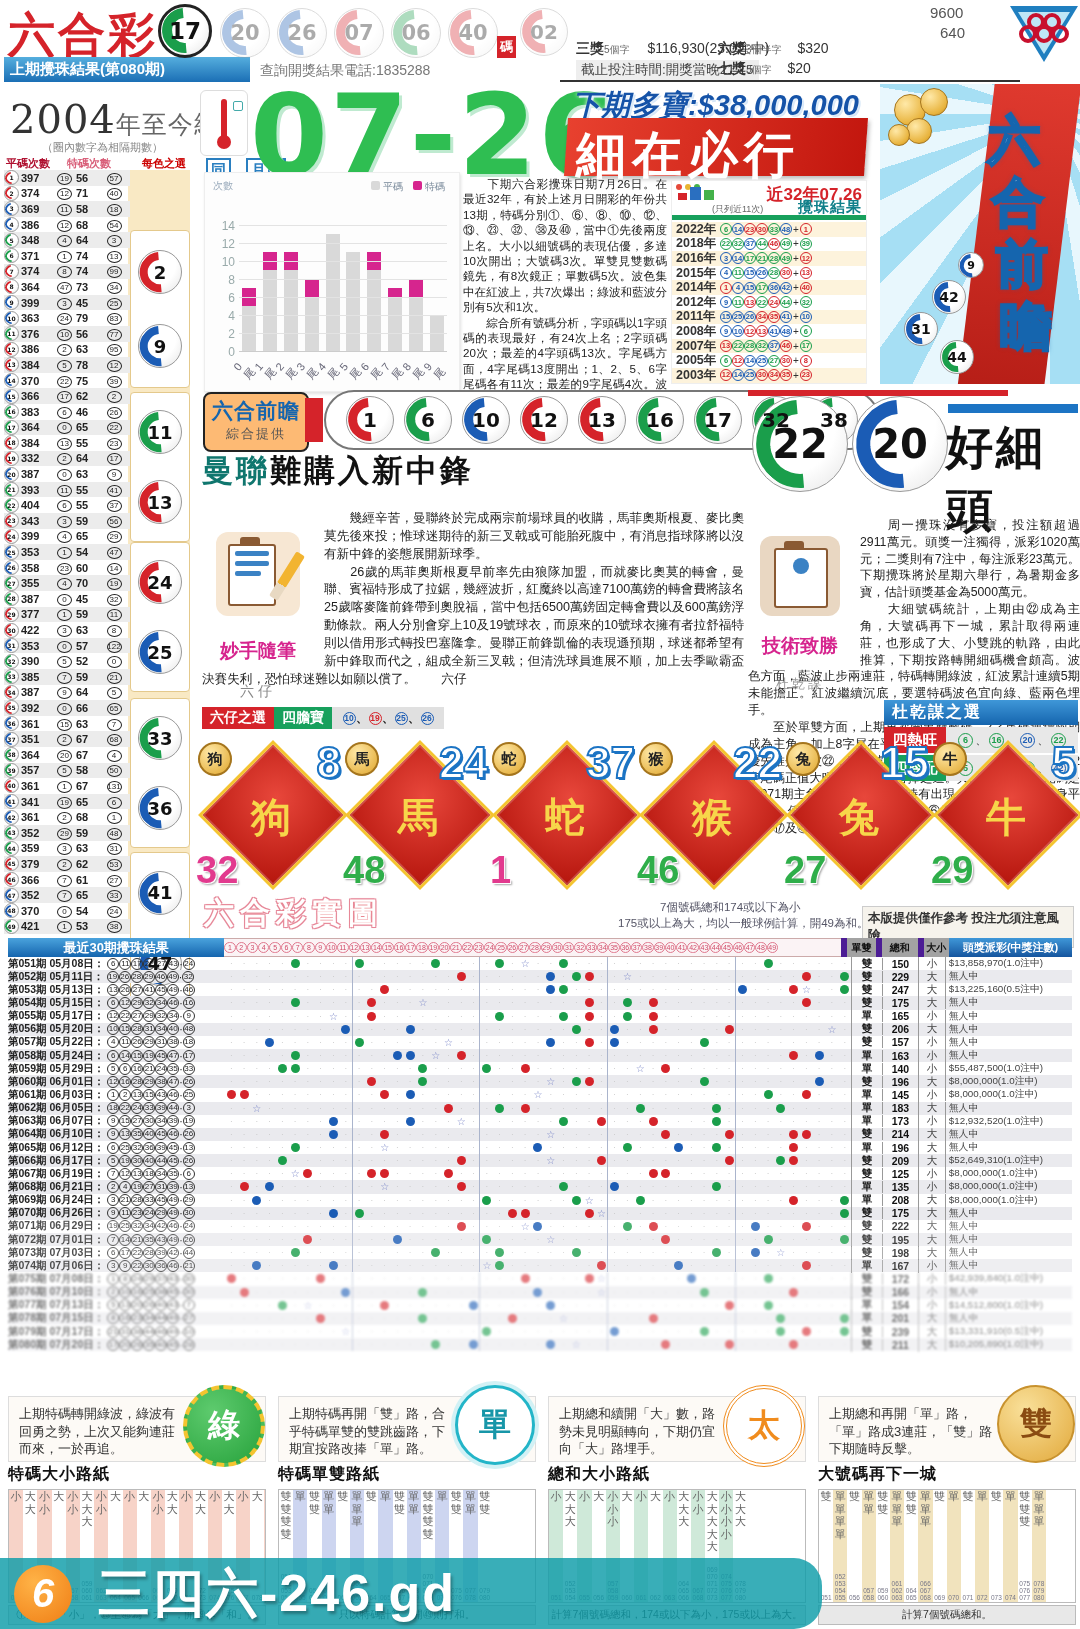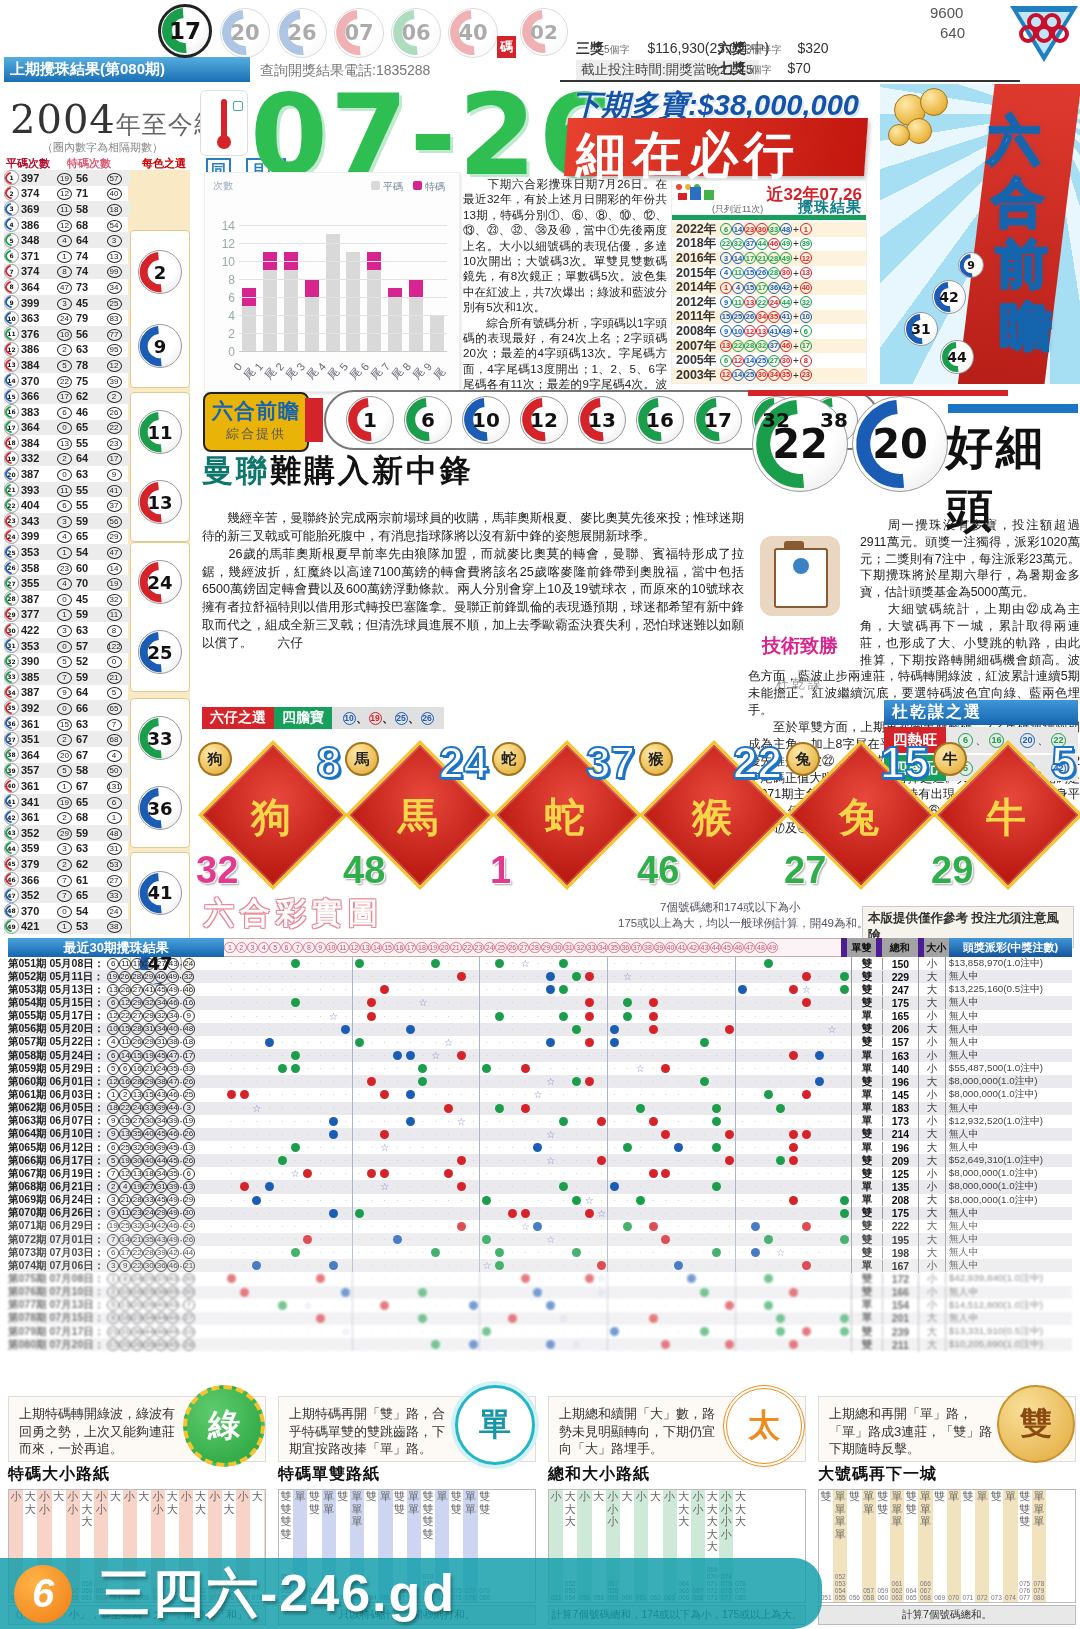--- a/index.html
+++ b/index.html
@@ -107,21 +107,21 @@
   .macdots i{width:6px;height:6px;border-radius:50%}
   .sq{position:absolute;background:#2a6fc0}
   #years-body{position:absolute;left:0;top:41px;width:100%}
   .yrow{display:flex;align-items:center;height:14.6px;padding-left:4px}
   .yrow:nth-child(odd){background:#fdf3dc}
   .yrow .yy{width:44px;font-size:12.5px;font-weight:700;color:#333}
   .yrow .cn{width:12px;height:12px;font-size:7.5px;margin:0}
   .yrow .plus{font-size:10px;margin:0 1px;color:#333}
 
   
-  .bubble{left:203px;top:392px;width:102px;height:56px;background:#eab308;border:2px solid #222;border-radius:8px;text-align:center}
+  .bubble{left:203px;top:392px;width:102px;height:56px;background:#fdba74;border:2px solid #222;border-radius:8px;text-align:center}
   .bubble .t1{font-size:21px;font-weight:900;color:#1565ae;letter-spacing:1px;margin-top:3px}
   .bubble .t2{font-size:13px;color:#555;letter-spacing:2px}
   .redblock{left:305px;top:398px;width:18px;height:44px;background:#d5232a}
   .pill{left:324px;top:390px;width:556px;height:60px;border:2px solid #777;border-radius:30px;background:#fff;
      display:flex;align-items:center;justify-content:space-evenly;padding:0 10px;box-sizing:border-box}
 
   
   .al-head{left:202px;top:450px;font-size:31px;font-weight:900;letter-spacing:3px}
   .al-head .em{color:#0f766e}
   .al-body{left:202px;top:492px;width:542px;height:212px;font-size:12.6px;line-height:1.42;
@@ -229,20 +229,21 @@
      margin-left:14px;display:flex;align-items:center;justify-content:center;
      color:#fff;font-size:40px;font-weight:900;font-style:italic;flex:none}
   .wm-text{margin-left:26px;font-size:52px;font-weight:900;color:#fff;letter-spacing:2px;
      text-shadow:2px 3px 3px rgba(0,0,0,.3)}
 </style>
 </head>
 <body>
 
 <div class="page">
 
+  <div class="abs logo">六合彩</div>
   <div class="abs issue-label">上期攪珠結果(第080期)</div>
   <div class="abs phone">查詢開獎結果電話:1835288</div>
   <div class="abs" id="hdr-balls" style="left:158px;top:2px;width:420px;height:58px">
       <div class="ball dark" style="--c: #1a9e4b; height: 54px; width: 54px; font-size: 23px; position: absolute; left: 0px; top: 2px;">
         <div class="cres"></div>
         <b>17</b>
       </div>
       <div class="ball faded" style="--c: #1b5cb5; height: 50px; width: 50px; font-size: 21px; position: absolute; left: 62px; top: 6px;">
         <div class="cres"></div>
         <b>20</b>
@@ -276,21 +277,21 @@
     <span class="nm">三獎</span><span class="sub">5個字</span>
     <span style="margin-left:14px">$116,930(23.0注中)</span>
   </div>
   <div class="abs pz" style="left:718px;top:40px">
     <span class="nm">六獎</span><span class="sub">3個半字</span>
     <span style="margin-left:12px">$320</span>
   </div>
   <div class="abs deadline" style="left:576px;top:60px">截止投注時間:開獎當晚21:15</div>
   <div class="abs pz" style="left:718px;top:60px">
     <span class="nm">七獎</span><span class="sub">3個字</span>
-    <span style="margin-left:12px">$70</span>
+    <span style="margin-left:12px">$20</span>
   </div>
   <div class="abs hdr-rule"></div>
 
   <svg class="abs corner" viewBox="0 0 72 84">
     <polygon points="2,6 70,6 36,62" fill="#1f7fc0"></polygon>
     <polygon points="10,12 62,12 36,54" fill="#bfe6f6"></polygon>
     <g fill="none" stroke="#c8102e" stroke-width="4">
       <circle cx="28" cy="22" r="7"></circle>
         <circle cx="44" cy="22" r="7"></circle>
       <circle cx="20" cy="34" r="7"></circle>
@@ -1151,21 +1152,29 @@
       <div class="ball" style="--c: #1a9e4b; height: 48px; width: 48px; font-size: 20px;">
         <div class="cres"></div>
         <b>38</b>
       </div>
     </div>
 
   <div class="abs al-head">
     <span class="em">曼聯</span><span>難購入新中鋒</span>
   </div>
   <div class="abs al-body">
-    <span>　　幾經辛苦，曼聯終於完成兩宗前場球員的收購，馬菲奧斯根夏、麥比奧莫先後來投；惟球迷期待的新三叉戟或可能胎死腹中，有消息指球隊將以沒有新中鋒的姿態展開新球季。
+    <div class="icon-card">
+      <div class="clipboard">
+        <div class="clip-top"></div>
+        <div class="clip-pg"><i></i><i></i><i style="width:60%"></i></div>
+        <div class="pencil"></div>
+      </div>
+      <div class="icon-lab1">妙手隨筆</div>
+      <div class="icon-lab2">六仔</div>
+    </div><span>　　幾經辛苦，曼聯終於完成兩宗前場球員的收購，馬菲奧斯根夏、麥比奧莫先後來投；惟球迷期待的新三叉戟或可能胎死腹中，有消息指球隊將以沒有新中鋒的姿態展開新球季。
 　　26歲的馬菲奧斯根夏早前率先由狼隊加盟，而就麥比奧莫的轉會，曼聯、賓福特形成了拉鋸，幾經波折，紅魔終以高達7100萬鎊的轉會費將該名25歲喀麥隆前鋒帶到奧脫福，當中包括6500萬鎊固定轉會費以及600萬鎊浮動條款。兩人分別會穿上10及19號球衣，而原來的10號球衣擁有者拉舒福特則以借用形式轉投巴塞隆拿。曼聯正前鋒凱倫的表現遜預期，球迷都希望有新中鋒取而代之，組成全新三叉戟；但清洗球員進展不順，加上去季歐霸盃決賽失利，恐怕球迷難以如願以償了。　　六仔</span>
   </div>
   <div class="abs dan-band">
     <div class="dan-l1">六仔之選</div>
     <div class="dan-l2">四膽寶</div>
     <div class="dan-n" id="dan-nums"><span class="cn" style="color: rgb(27, 92, 181);">10</span>、<span class="cn" style="color: rgb(213, 35, 42);">19</span>、<span class="cn" style="color: rgb(27, 92, 181);">25</span>、<span class="cn" style="color: rgb(27, 92, 181);">26</span></div>
   </div>
 
   <div class="abs ar-redline"></div>
   <div class="abs" id="big-balls" style="left:752px;top:396px;display:flex">

